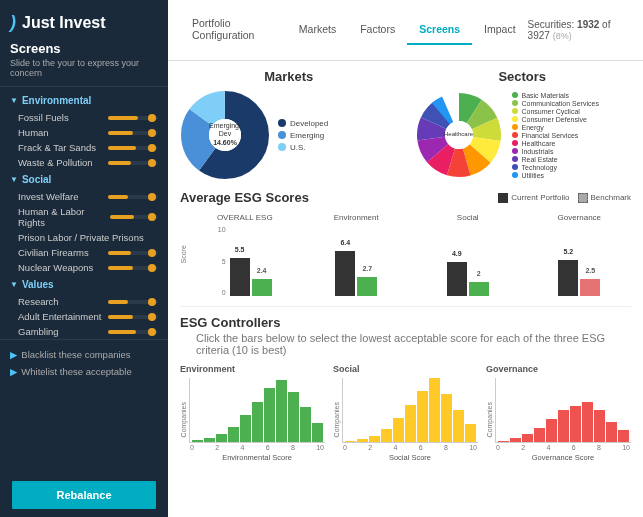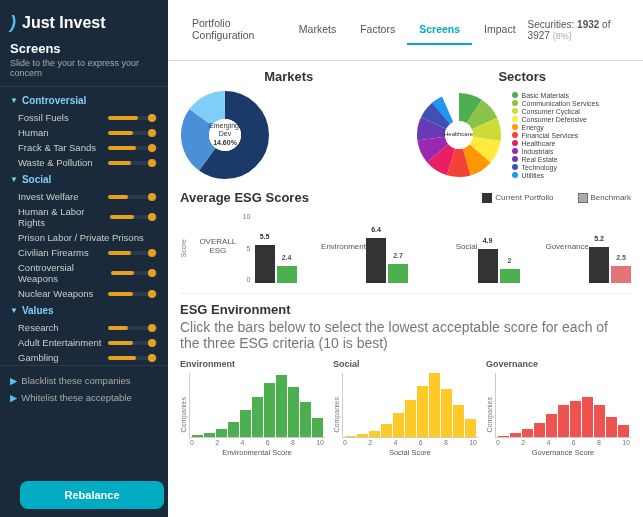--- a/index.html
+++ b/index.html
@@ -140,25 +140,25 @@
       gap: 4px;
       color: #aaa;
       font-size: 9.5px;
       padding: 3px 0;
       cursor: pointer;
     }
 
     .bw-item .chevron-right { color: #4fc3f7; }
 
     .rebalance-btn {
-      margin: 8px 20px;
+      margin: 8px 12px;
       background: #00acc1;
       color: #fff;
       border: none;
-      border-radius: 8px;
+      border-radius: 1px;
       padding: 8px;
       font-size: 11px;
       font-weight: bold;
       cursor: pointer;
       text-align: center;
       width: calc(100% - 24px);
     }
 
     
     .main-content {
@@ -296,34 +296,34 @@
     .esg-title {
       font-size: 13px;
       font-weight: bold;
       color: #333;
       margin-bottom: 4px;
     }
 
     .esg-chart {
       flex: 1;
       display: flex;
+      flex-direction: column;
       align-items: center;
-      justify-content: flex-end;
     }
 
     .esg-chart-label {
       font-size: 8px;
       color: #555;
       margin-bottom: 4px;
       text-align: center;
     }
 
     .esg-legend {
       display: flex;
-      gap: 24px;
+      gap: 8px;
       justify-content: flex-start;
       margin-bottom: 4px;
     }
 
     .esg-legend-item {
       display: flex;
       align-items: center;
       gap: 3px;
       font-size: 8px;
       color: #555;
@@ -349,23 +349,24 @@
     }
 
     .controllers-title {
       font-size: 13px;
       font-weight: bold;
       color: #333;
       margin-bottom: 2px;
     }
 
     .controllers-subtitle {
-      font-size: 14px;
+      font-size: 11px;
       color: #777;
       margin-bottom: 8px;
+      margin-left: 16px;
     }
 
     .controllers-row {
       display: flex;
       gap: 8px;
     }
 
     .controller-chart {
       flex: 1;
       display: flex;
@@ -404,21 +405,21 @@
       <span class="logo-text">Just Invest</span>
     </div>
     <div class="screens-title">Screens</div>
     <div class="screens-subtitle">Slide to the your to express your concern</div>
   </div>
 
   <div class="sidebar-content">
 
     <div class="category-header">
       <span class="chevron">▼</span>
-      <span>Controversial</span>
+      <span>Environmental</span>
     </div>
     <div class="sidebar-item">
       <span>Fossil Fuels</span>
       <div class="slider-bar">
           <div class="slider-fill" style="width:60%"></div>
           <div class="slider-dot"></div>
         </div>
     </div>
     <div class="sidebar-item">
       <span>Human</span>
@@ -460,27 +461,20 @@
           <div class="slider-dot"></div>
         </div>
     </div>
     <div class="sidebar-item">
       <span>Prison Labor / Private Prisons</span>
     </div>
     <div class="sidebar-item">
       <span>Civilian Firearms</span>
       <div class="slider-bar">
           <div class="slider-fill" style="width:45%"></div>
-          <div class="slider-dot"></div>
-        </div>
-    </div>
-    <div class="sidebar-item">
-      <span>Controversial Weapons</span>
-      <div class="slider-bar">
-          <div class="slider-fill" style="width:50%"></div>
           <div class="slider-dot"></div>
         </div>
     </div>
     <div class="sidebar-item">
       <span>Nuclear Weapons</span>
       <div class="slider-bar">
           <div class="slider-fill" style="width:50%"></div>
           <div class="slider-dot"></div>
         </div>
     </div>
@@ -550,20 +544,34 @@
             <svg width="90" height="90" viewBox="0 0 90 90">
 
               <circle cx="45" cy="45" r="30" fill="none" stroke="#1a3a6a" stroke-width="28" stroke-dasharray="113 75" stroke-dashoffset="0" transform="rotate(-90 45 45)"></circle>
 
               <circle cx="45" cy="45" r="30" fill="none" stroke="#4a90d9" stroke-width="28" stroke-dasharray="47 141" stroke-dashoffset="-113" transform="rotate(-90 45 45)"></circle>
 
               <circle cx="45" cy="45" r="30" fill="none" stroke="#7ecef7" stroke-width="28" stroke-dasharray="28 160" stroke-dashoffset="-160" transform="rotate(-90 45 45)"></circle>
               <circle cx="45" cy="45" r="16" fill="white"></circle>
             </svg>
             <div class="pie-label-center">Emerging/<br>Dev<br><strong>14.60%</strong></div>
+          </div>
+          <div class="legend">
+            <div class="legend-item">
+              <div class="legend-dot" style="background:#1a3a6a"></div>
+              <span>Developed</span>
+            </div>
+            <div class="legend-item">
+              <div class="legend-dot" style="background:#4a90d9"></div>
+              <span>Emerging</span>
+            </div>
+            <div class="legend-item">
+              <div class="legend-dot" style="background:#7ecef7"></div>
+              <span>U.S.</span>
+            </div>
           </div>
         </div>
       </div>
 
       <div class="chart-section">
         <div class="chart-title">Sectors</div>
         <div class="pie-area">
           <div class="pie-container">
             <svg width="90" height="90" viewBox="0 0 90 90">
               <circle cx="45" cy="45" r="28" fill="none" stroke="#4caf50" stroke-width="28" stroke-dasharray="16 160" stroke-dashoffset="0" transform="rotate(-90 45 45)"></circle>
@@ -717,21 +725,21 @@
                   <span style="position:absolute;top:-12px;left:50%;transform:translateX(-50%);font-size:7px;font-weight:bold;color:#555">2.5</span>
                 </div>
               </div>
             </div>
           </div>
         </div>
       </div>
     </div>
 
     <div class="controllers-section">
-      <div class="controllers-title">ESG Environment</div>
+      <div class="controllers-title">ESG Controllers</div>
       <div class="controllers-subtitle">Click the bars below to select the lowest acceptable score for each of the three ESG criteria (10 is best)</div>
 
       <div class="controllers-row">
 
         <div class="controller-chart">
           <div class="controller-title">Environment</div>
           <div style="display:flex;align-items:center">
             <span class="histogram-y-axis-label">Companies</span>
             <div style="flex:1">
               <div style="display:flex;align-items:flex-end;justify-content:space-between;height:65px;border-left:1px solid #ccc;border-bottom:1px solid #ccc;padding:0 2px;gap:1px">

